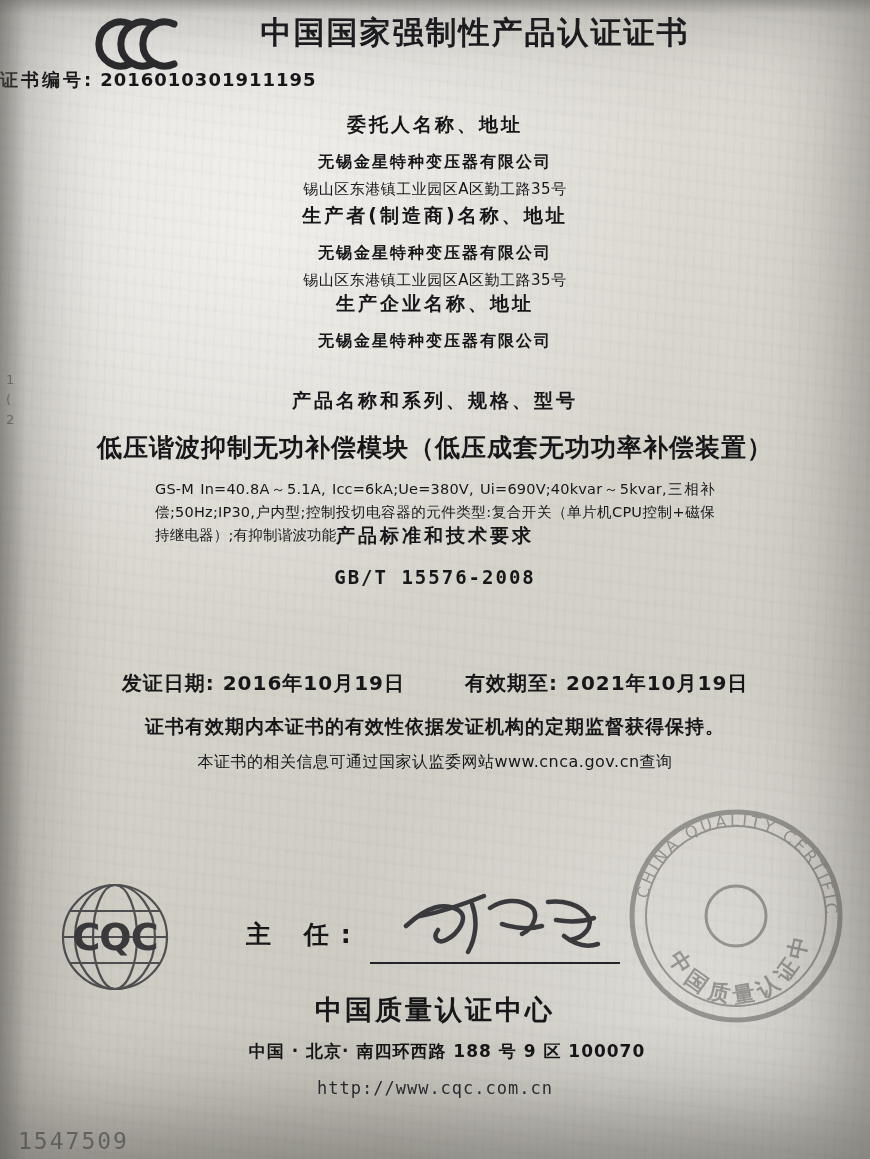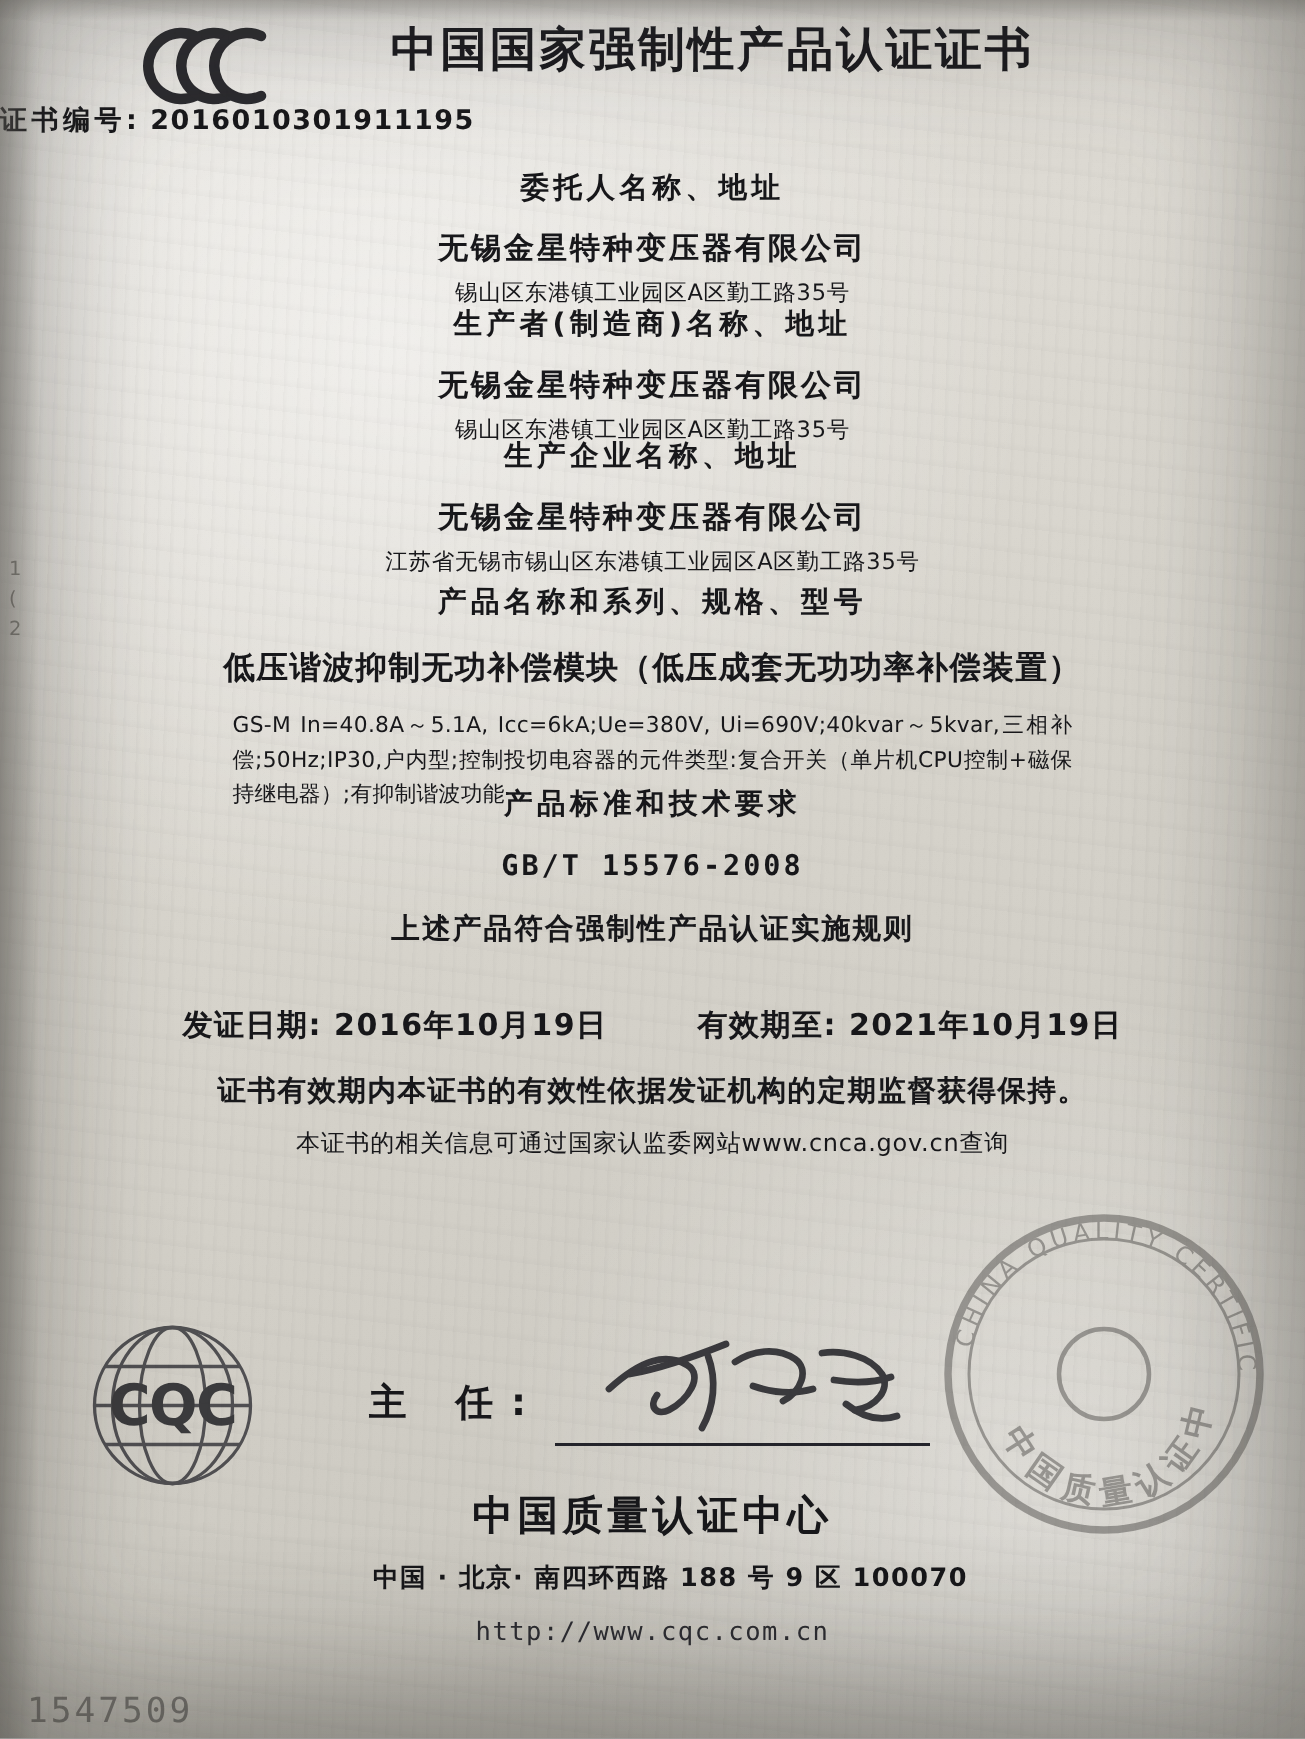--- a/index.html
+++ b/index.html
@@ -89,30 +89,30 @@
   .cert-no .label { letter-spacing: 3px; margin-right: 6px; }
 
   
   .block { position: absolute; width: 870px; text-align: center; }
   .sec-head {
     font-size: 19px;
     font-weight: bold;
     letter-spacing: 3px;
   }
   .line-main {
-    font-size: 20px;
+    font-size: 16px;
     font-weight: bold;
     letter-spacing: 2px;
   }
   .line-sub {
     font-size: 15px;
     letter-spacing: 0.5px;
   }
   .prod-name {
-    font-size: 21px;
+    font-size: 25px;
     font-weight: bold;
     letter-spacing: 1px;
   }
   .spec {
     font-size: 14.5px;
     line-height: 23px;
     width: 560px;
     margin: 0 auto;
     text-align: justify;
     letter-spacing: 0.2px;
@@ -283,36 +283,34 @@
 
   <div class="block" style="top:203px">
     <div class="sec-head">生产者(制造商)名称、地址</div>
     <div class="line-main" style="margin-top:14px">无锡金星特种变压器有限公司</div>
     <div class="line-sub" style="margin-top:7px">锡山区东港镇工业园区A区勤工路35号</div>
   </div>
 
   <div class="block" style="top:291px">
     <div class="sec-head">生产企业名称、地址</div>
     <div class="line-main" style="margin-top:14px">无锡金星特种变压器有限公司</div>
-    <div class="line-sub" style="margin-top:7px">江苏省无锡市锡山区东港镇工业园区A区勤工路35号</div>
   </div>
 
   <div class="block" style="top:388px">
     <div class="sec-head">产品名称和系列、规格、型号</div>
     <div class="prod-name" style="margin-top:17px">低压谐波抑制无功补偿模块（低压成套无功功率补偿装置）</div>
     <div class="spec" style="margin-top:14px">GS-M In=40.8A～5.1A, Icc=6kA;Ue=380V, Ui=690V;40kvar～5kvar,三相补偿;50Hz;IP30,户内型;控制投切电容器的元件类型:复合开关（单片机CPU控制+磁保持继电器）;有抑制谐波功能</div>
   </div>
 
   <div class="block" style="top:523px">
     <div class="sec-head">产品标准和技术要求</div>
     <div class="std" style="margin-top:17px">GB/T 15576-2008</div>
   </div>
 
   <div class="block" style="top:605px">
-    <div class="rule-line">上述产品符合强制性产品认证实施规则</div>
   </div>
 
   <div class="dates">
     <div>
       <span>发证日期:</span>
       <span>2016年10月19日</span>
     </div>
     <div>
       <span>有效期至:</span>
       <span>2021年10月19日</span>

